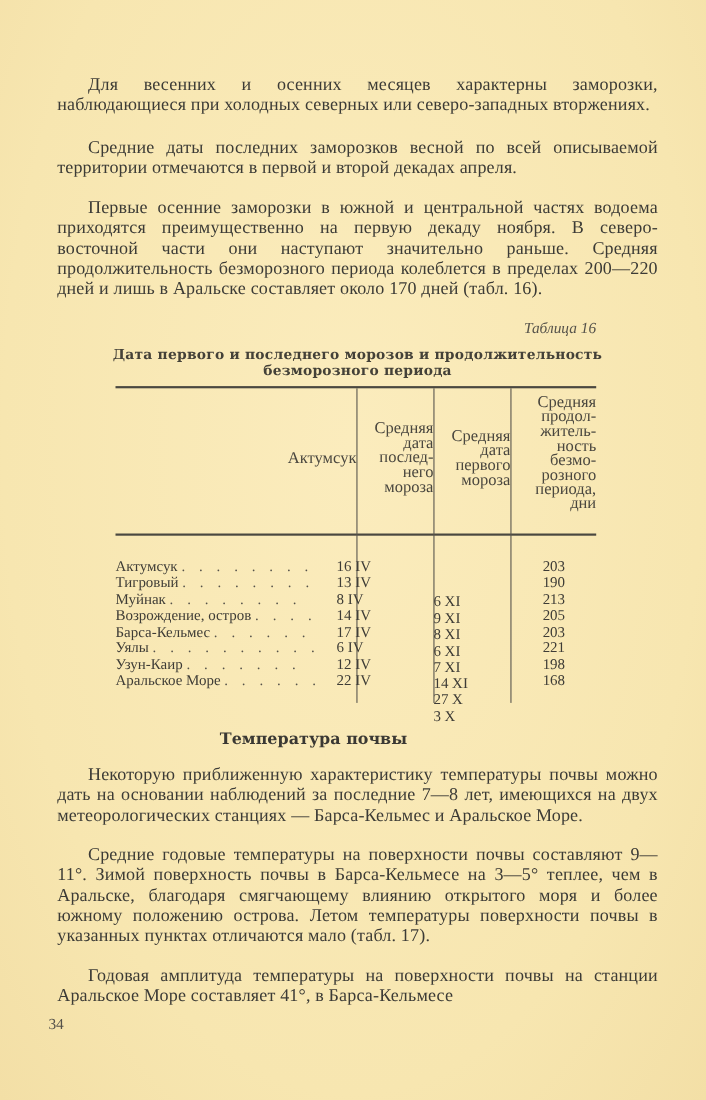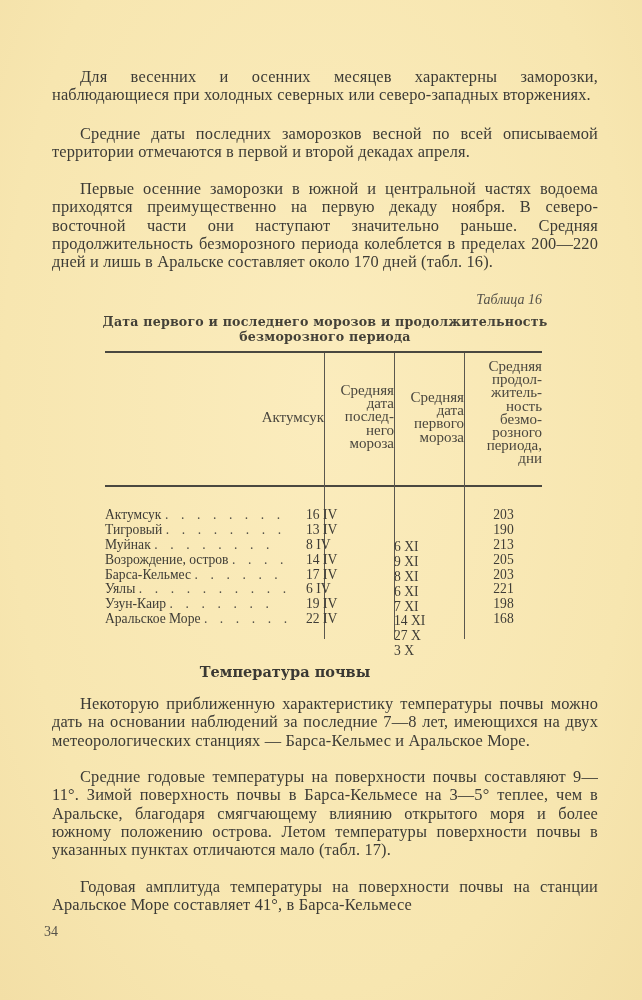--- a/index.html
+++ b/index.html
@@ -103,21 +103,21 @@
           <span class="c3">203</span>
         </div>
       <div class="row">
           <span class="st"><span>Уялы</span> <span class="dots">. . . . . . . . . .</span></span>
           <span class="c1">6 IV</span>
           <span class="c2">14 XI</span>
           <span class="c3">221</span>
         </div>
       <div class="row">
           <span class="st"><span>Узун-Каир</span> <span class="dots">. . . . . . .</span></span>
-          <span class="c1">19 IV</span>
+          <span class="c1">12 IV</span>
           <span class="c2">27 X</span>
           <span class="c3">198</span>
         </div>
       <div class="row">
           <span class="st"><span>Аральское Море</span> <span class="dots">. . . . . .</span></span>
           <span class="c1">22 IV</span>
           <span class="c2">3 X</span>
           <span class="c3">168</span>
         </div>
     </div>

